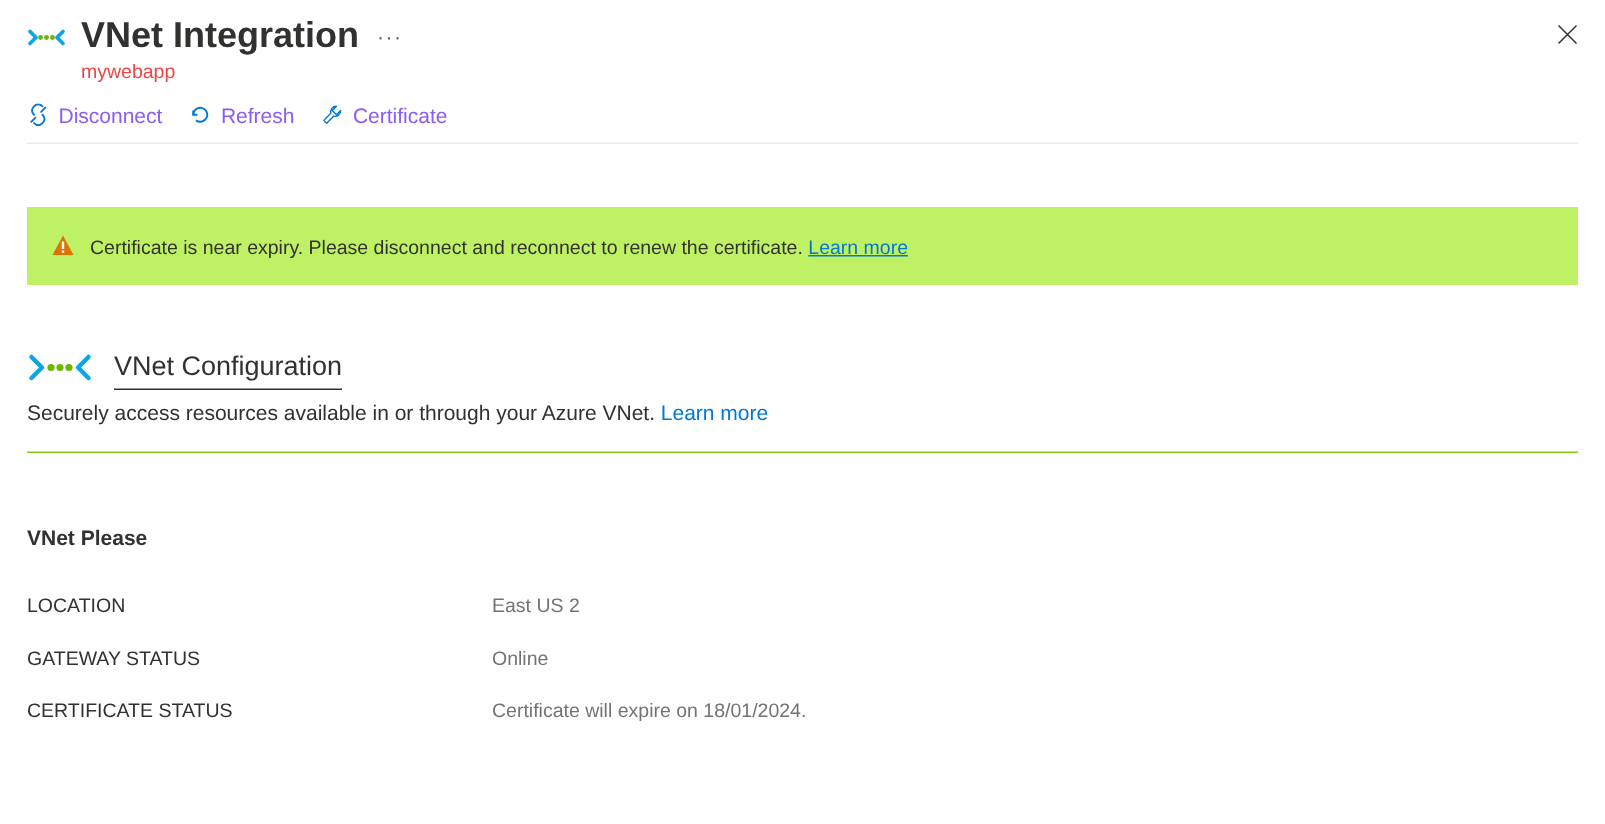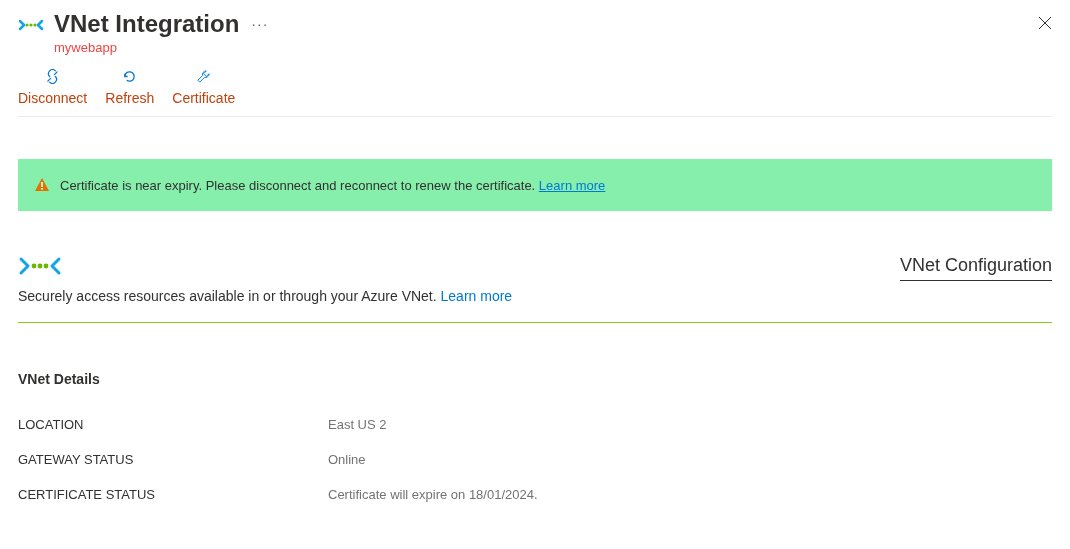--- a/index.html
+++ b/index.html
@@ -12,35 +12,35 @@
     .blade { width: 1070px; height: 549px; padding: 0 18px; position: relative; }
     .header { display: flex; align-items: flex-start; padding-top: 10px; }
     .header-icon { margin-right: 10px; margin-top: 2px; flex-shrink: 0; }
     .header-titles { flex: 1; }
     .title-row { display: flex; align-items: center; gap: 12px; }
     .page-title { font-size: 24px; font-weight: 600; color: #323130; }
     .more-dots { color: #605e5c; font-size: 14px; letter-spacing: 1px; cursor: pointer; }
     .subtitle { font-size: 13px; color: #ef4444; margin-top: 2px; }
     .close-btn { position: absolute; top: 14px; right: 18px; font-size: 18px; color: #323130; cursor: pointer; font-weight: 300; }
     .toolbar { display: flex; align-items: center; gap: 18px; padding: 14px 0 10px 0; border-bottom: 1px solid #edebe9; }
-    .toolbar-btn { display: flex; align-items: center; gap: 6px; font-size: 14px; color: #c2410c; cursor: pointer; flex-direction: column; }
+    .toolbar-btn { display: flex; align-items: flex-start; gap: 6px; font-size: 14px; color: #8b5cf6; cursor: pointer; }
     .toolbar-btn svg { width: 15px; height: 15px; }
     .warning-banner {
-      background: #86efac;
+      background: #bef264;
       padding: 18px 16px;
       margin-top: 42px;
       display: flex;
       align-items: center;
       gap: 10px;
       font-size: 13px;
     }
     .warn-icon { width: 16px; height: 16px; flex-shrink: 0; }
     .warning-banner a { color: #0078d4; text-decoration: underline; }
     .section { margin-top: 42px; }
-    .section-head { display: flex; align-items: center; gap: 14px; justify-content: space-between; }
+    .section-head { display: flex; align-items: center; gap: 14px; }
     .section-title { font-size: 18px; font-weight: 400; border-bottom: 1px solid #323130; padding-bottom: 4px; }
     .section-desc { margin-top: 6px; font-size: 14px; color: #323130; border-bottom: 1px solid #84cc16; padding-bottom: 18px; }
     .section-desc a { color: #0078d4; text-decoration: none; }
     .details-heading { font-size: 14px; font-weight: 700; margin-top: 48px; }
     .kv-grid { margin-top: 20px; }
     .kv-row { display: flex; padding: 10px 0; }
     .kv-key { width: 310px; font-size: 13px; color: #323130; }
     .kv-val { font-size: 13px; color: #737373; }
     .kv-val.link { color: #0078d4; cursor: pointer; }
   </style>
@@ -120,21 +120,21 @@
         </svg>
       </span>
       <span class="section-title">VNet Configuration</span>
     </div>
     <div class="section-desc">
       <span>Securely access resources available in or through your Azure VNet.</span>
       <a href="#">Learn more</a>
     </div>
   </div>
 
-  <div class="details-heading">VNet Details</div>
+  <div class="details-heading">VNet Please</div>
 
   <div class="kv-grid">
     <div class="kv-row">
       <div class="kv-key">LOCATION</div>
       <div class="kv-val">East US 2</div>
     </div>
     <div class="kv-row">
       <div class="kv-key">GATEWAY STATUS</div>
       <div class="kv-val">Online</div>
     </div>

